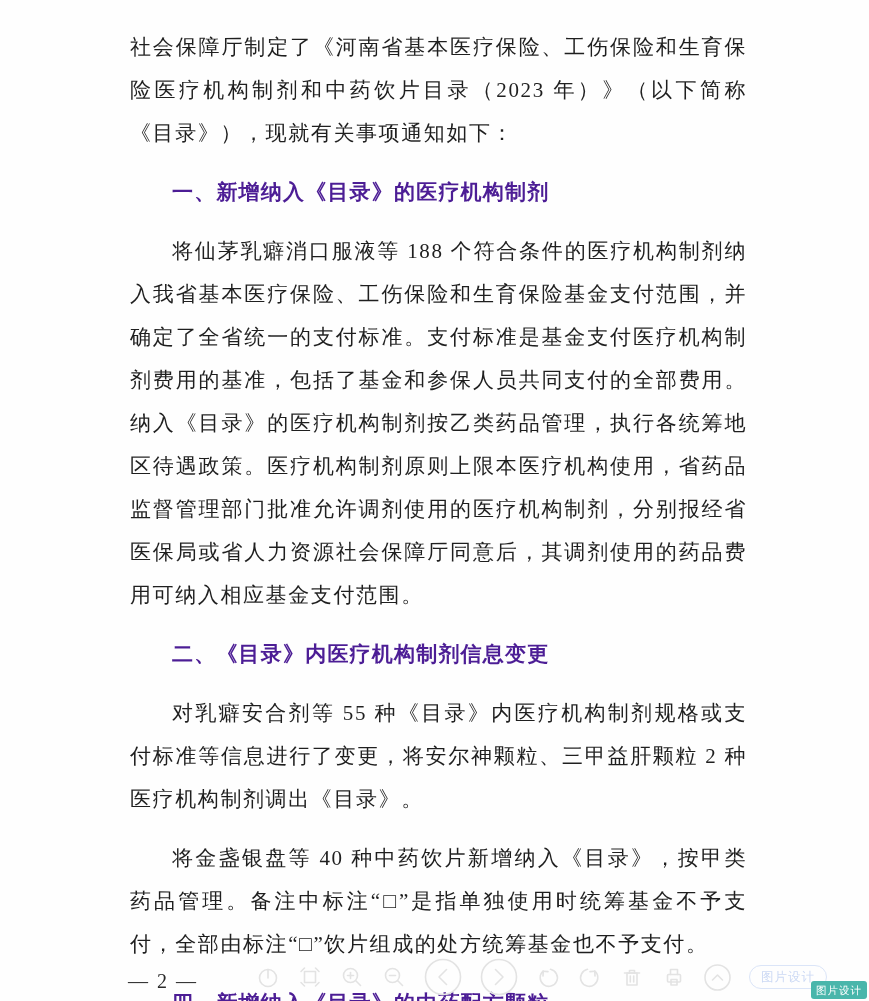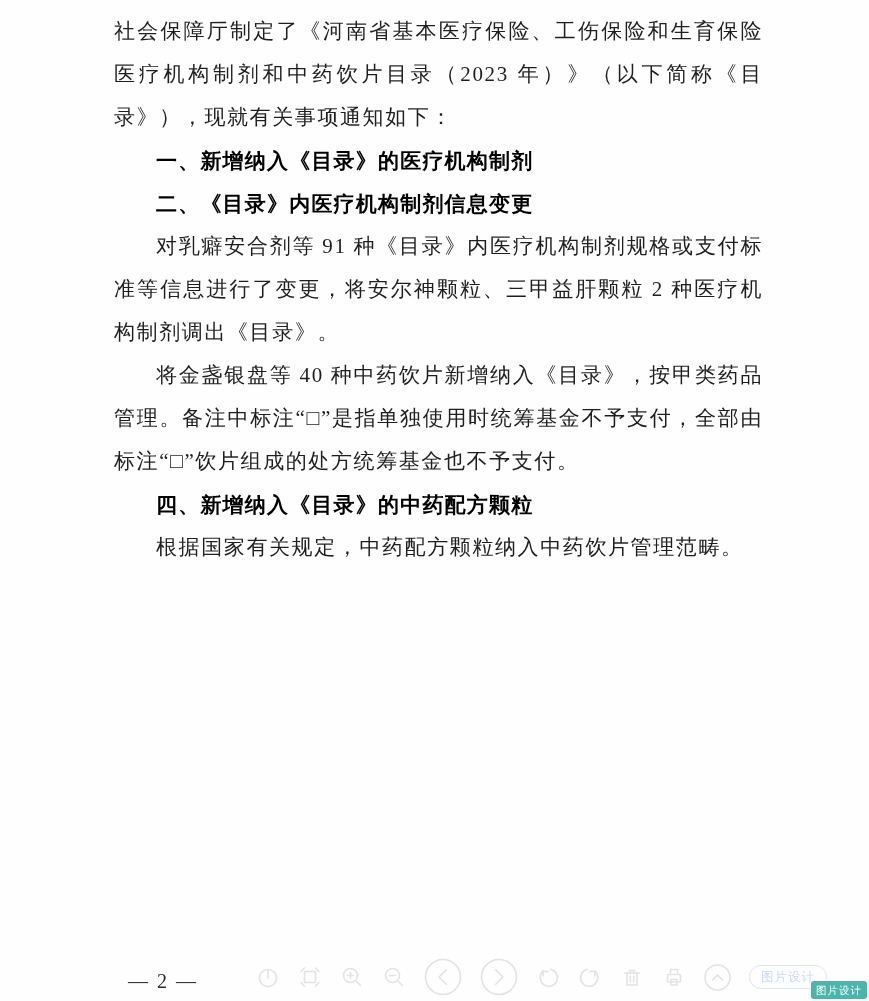--- a/index.html
+++ b/index.html
@@ -9,33 +9,33 @@
     font-family:"Liberation Serif","DejaVu Serif",serif;
   }
   .page{
     position:absolute;inset:0;background:#fefefe;
   }
   .doc-body{
     position:absolute;left:114px;right:106px;top:10px;
     color:#1f1f1f;
   }
   .doc-para,.doc-heading{
-    margin:0;
+    margin:16px;
     font-size:21px;
     line-height:43px;
     letter-spacing:1.6px;
     text-align:justify;
     text-justify:inter-character;
   }
   .doc-para{ text-indent:2em; font-weight:normal; }
   .doc-para.first{ text-indent:0; }
   .doc-heading{
     text-indent:2em;
-    font-family:Liberation Sans, sans-serif;
-    font-weight:bold;color:#000000;
+    font-family:Liberation Serif, serif;
+    font-weight:bold;color:#4c1d95;
     text-align:left;letter-spacing:1.2px;
   }
   .page-footer{
     position:absolute;left:128px;bottom:8px;
     font-size:20px;color:#2a2a2a;letter-spacing:2px;
   }
   .viewer-toolbar{
     position:absolute;left:256px;bottom:4px;height:40px;
     display:flex;align-items:center;gap:18px;
   }
@@ -56,22 +56,23 @@
   }
 </style>
 </head>
 <body>
 
 <div class="page">
 
   <div class="doc-body">
       <p class="doc-para first">社会保障厅制定了《河南省基本医疗保险、工伤保险和生育保险医疗机构制剂和中药饮片目录（2023 年）》（以下简称《目录》），现就有关事项通知如下：</p>
       <h3 class="doc-heading">一、新增纳入《目录》的医疗机构制剂</h3>
+      <p class="doc-para">将仙茅乳癖消口服液等 188 个符合条件的医疗机构制剂纳入我省基本医疗保险、工伤保险和生育保险基金支付范围，并确定了全省统一的支付标准。支付标准是基金支付医疗机构制剂费用的基准，包括了基金和参保人员共同支付的全部费用。纳入《目录》的医疗机构制剂按乙类药品管理，执行各统筹地区待遇政策。医疗机构制剂原则上限本医疗机构使用，省药品监督管理部门批准允许调剂使用的医疗机构制剂，分别报经省医保局或省人力资源社会保障厅同意后，其调剂使用的药品费用可纳入相应基金支付范围。</p>
       <h3 class="doc-heading">二、《目录》内医疗机构制剂信息变更</h3>
-      <p class="doc-para">对乳癖安合剂等 91 种《目录》内医疗机构制剂规格或支付标准等信息进行了变更，将安尔神颗粒、三甲益肝颗粒 2 种医疗机构制剂调出《目录》。</p>
+      <p class="doc-para">对乳癖安合剂等 55 种《目录》内医疗机构制剂规格或支付标准等信息进行了变更，将安尔神颗粒、三甲益肝颗粒 2 种医疗机构制剂调出《目录》。</p>
       <p class="doc-para">将金盏银盘等 40 种中药饮片新增纳入《目录》，按甲类药品管理。备注中标注“□”是指单独使用时统筹基金不予支付，全部由标注“□”饮片组成的处方统筹基金也不予支付。</p>
       <h3 class="doc-heading">四、新增纳入《目录》的中药配方颗粒</h3>
       <p class="doc-para">根据国家有关规定，中药配方颗粒纳入中药饮片管理范畴。</p>
     </div>
 
   <div class="page-footer">— 2 —</div>
 
   <div class="viewer-toolbar">
 
     <span class="tb-icon">

